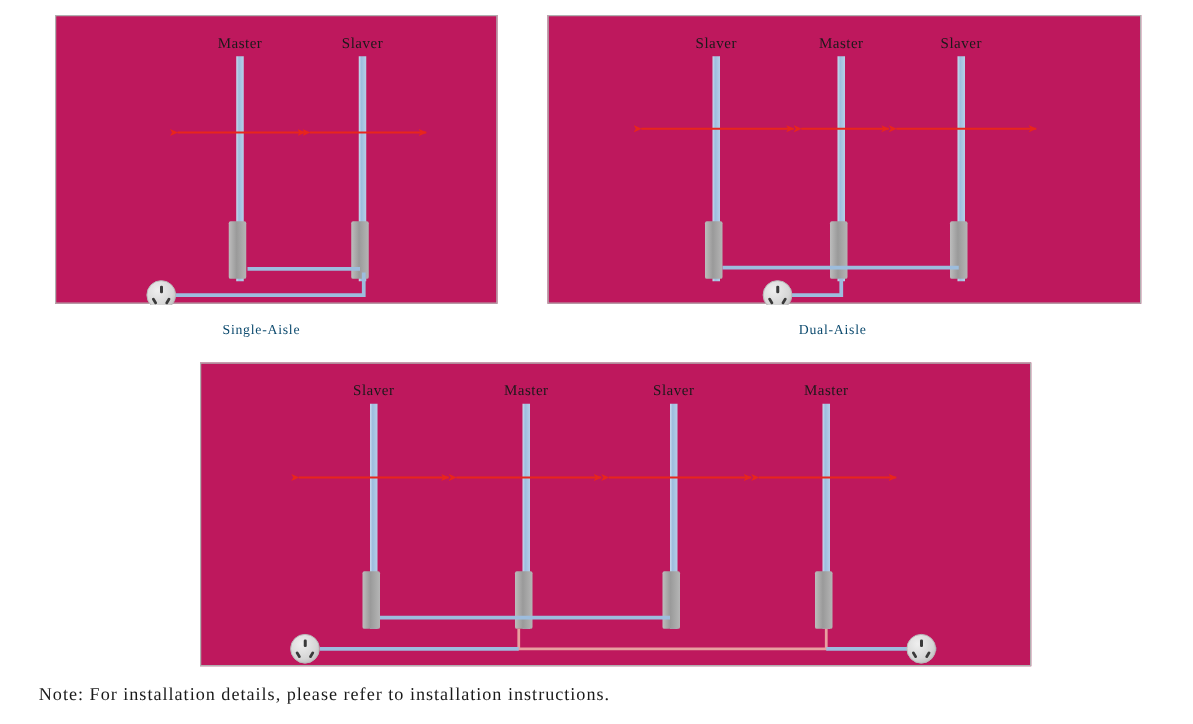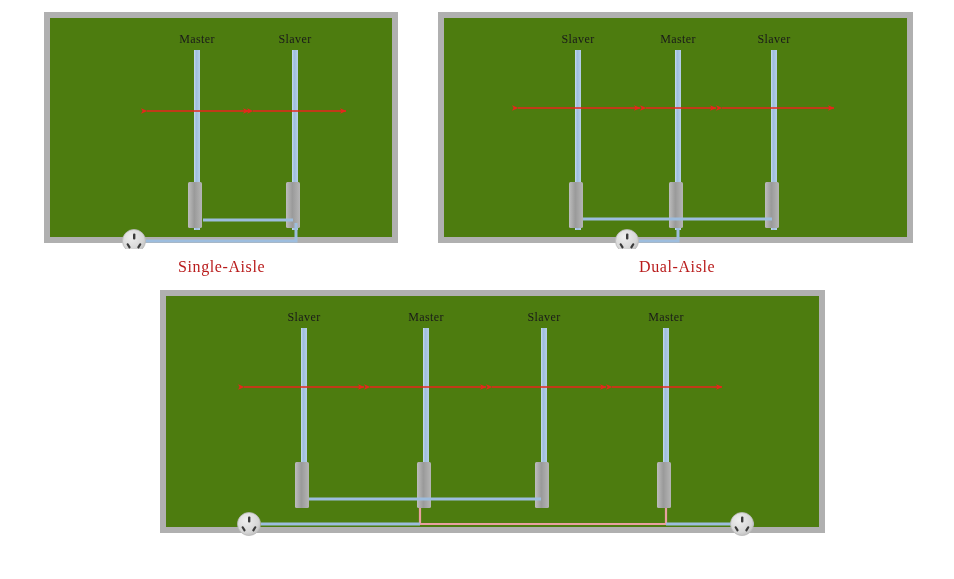--- a/index.html
+++ b/index.html
@@ -15,34 +15,34 @@
     overflow: hidden;
   }
   .stage {
     position: absolute;
     left: 0; top: 0;
     width: 954px;
     height: 579px;
   }
   .panel {
     position: absolute;
-    border: 6px solid #84cc16;
-    background: #4d7c0f;
+    border: 1px solid #84cc16;
+    background: #be185d;
     box-sizing: border-box;
   }
   .panel-svg {
     position: absolute;
     left: 0; top: 0;
     display: block;
   }
   .caption {
     position: absolute;
     font-family: "Liberation Serif", serif;
-    font-size: 16px;
-    color: #b91c1c;
+    font-size: 11px;
+    color: #0c4a6e;
     letter-spacing: 0.6px;
     white-space: nowrap;
   }
   .note {
     position: absolute;
     left: 31px;
     top: 548px;
     font-family: "Liberation Serif", serif;
     font-size: 14.5px;
     color: #1a1a1a;
@@ -220,14 +220,15 @@
       <text class="col-label" x="138" y="25" text-anchor="middle">Slaver</text>
       <text class="col-label" x="260" y="25" text-anchor="middle">Master</text>
       <text class="col-label" x="378" y="25" text-anchor="middle">Slaver</text>
       <text class="col-label" x="500" y="25" text-anchor="middle">Master</text>
     </svg>
   </div>
 
   <div class="caption" style="left:178px; top:258px;">Single-Aisle</div>
   <div class="caption" style="left:639px; top:258px;text-align:right;">Dual-Aisle</div>
 
+  <div class="note">Note: For installation details, please refer to installation instructions.</div>
 
 </div>
 
 </body></html>

